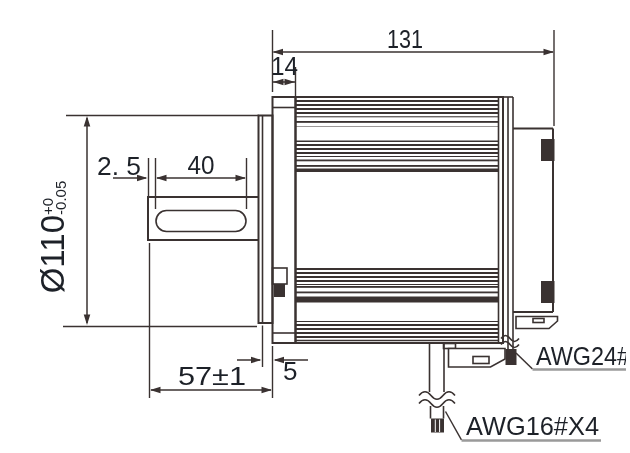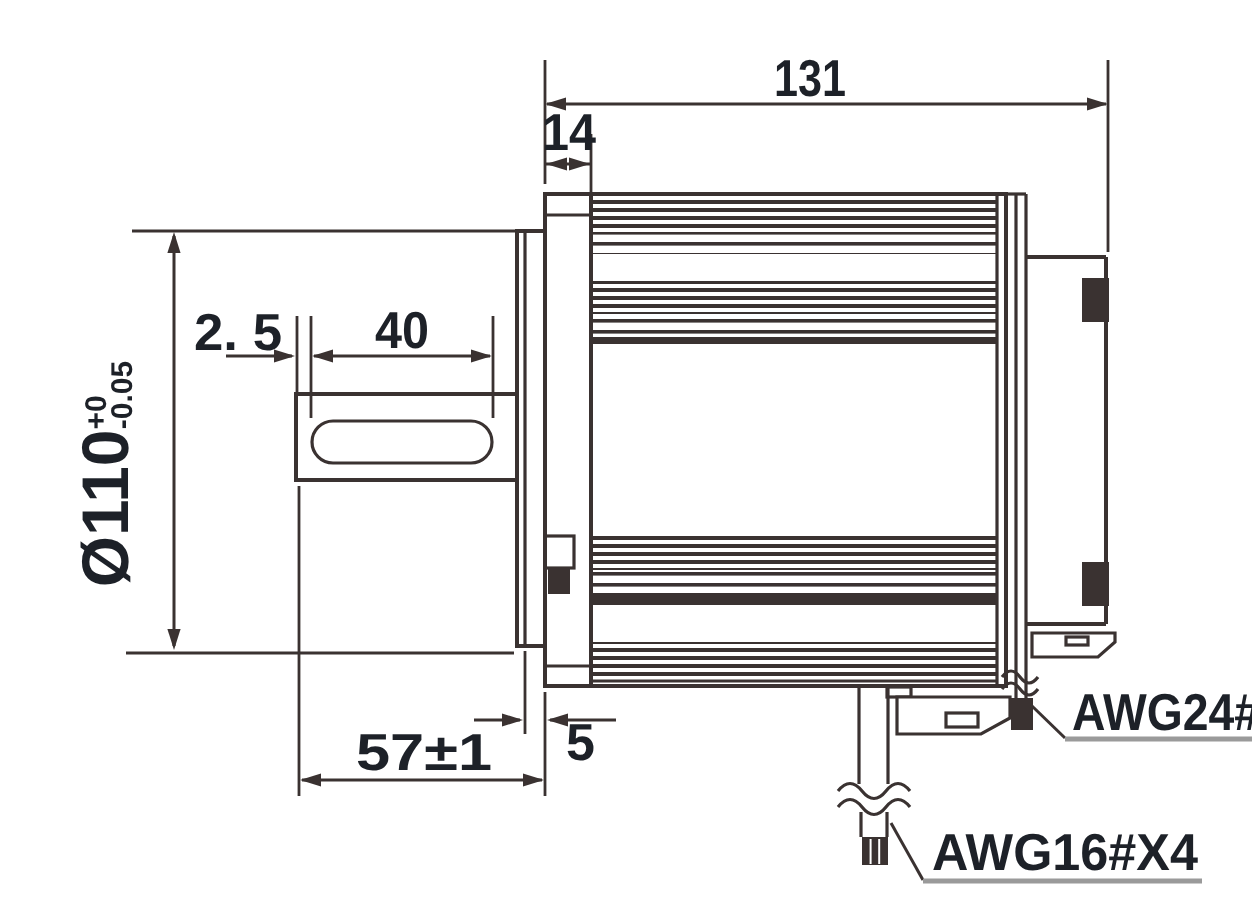--- a/index.html
+++ b/index.html
@@ -2,21 +2,21 @@
 <html style="--line: #3a3231; --text: #1d2128; --underline: #9a9a9a; --background: #ffffff;"><head>
 <meta charset="utf-8">
 <style>
   :root{
     --line:#3a3231;
     --text:#1d2128;
     --underline:#9a9a9a;
     --background:#ffffff;
   }
   html,body{margin:0;padding:0;background:var(--background);}
-  .stage{width:626px;height:453px;position:relative;background:var(--background);overflow:hidden;font-weight:bold;}
+  .stage{width:626px;height:453px;position:relative;background:var(--background);overflow:hidden;}
   svg{display:block;}
   svg text{font-family:"Liberation Sans","DejaVu Sans",sans-serif;fill:var(--text);}
   .ln{stroke:var(--line);fill:none;stroke-width:2;stroke-linejoin:miter;}
   .lnw{stroke:var(--line);fill:#fff;stroke-width:2;stroke-linejoin:miter;}
   .thin{stroke-width:1.6;}
   .dl{stroke:var(--line);fill:none;stroke-width:1.5;}
   .el{stroke:var(--line);fill:none;stroke-width:1.4;}
   .fl{fill:var(--line);stroke:none;}
   .ul{stroke:var(--underline);stroke-width:2.5;fill:none;}
   .dimtxt{font-size:26px;}

